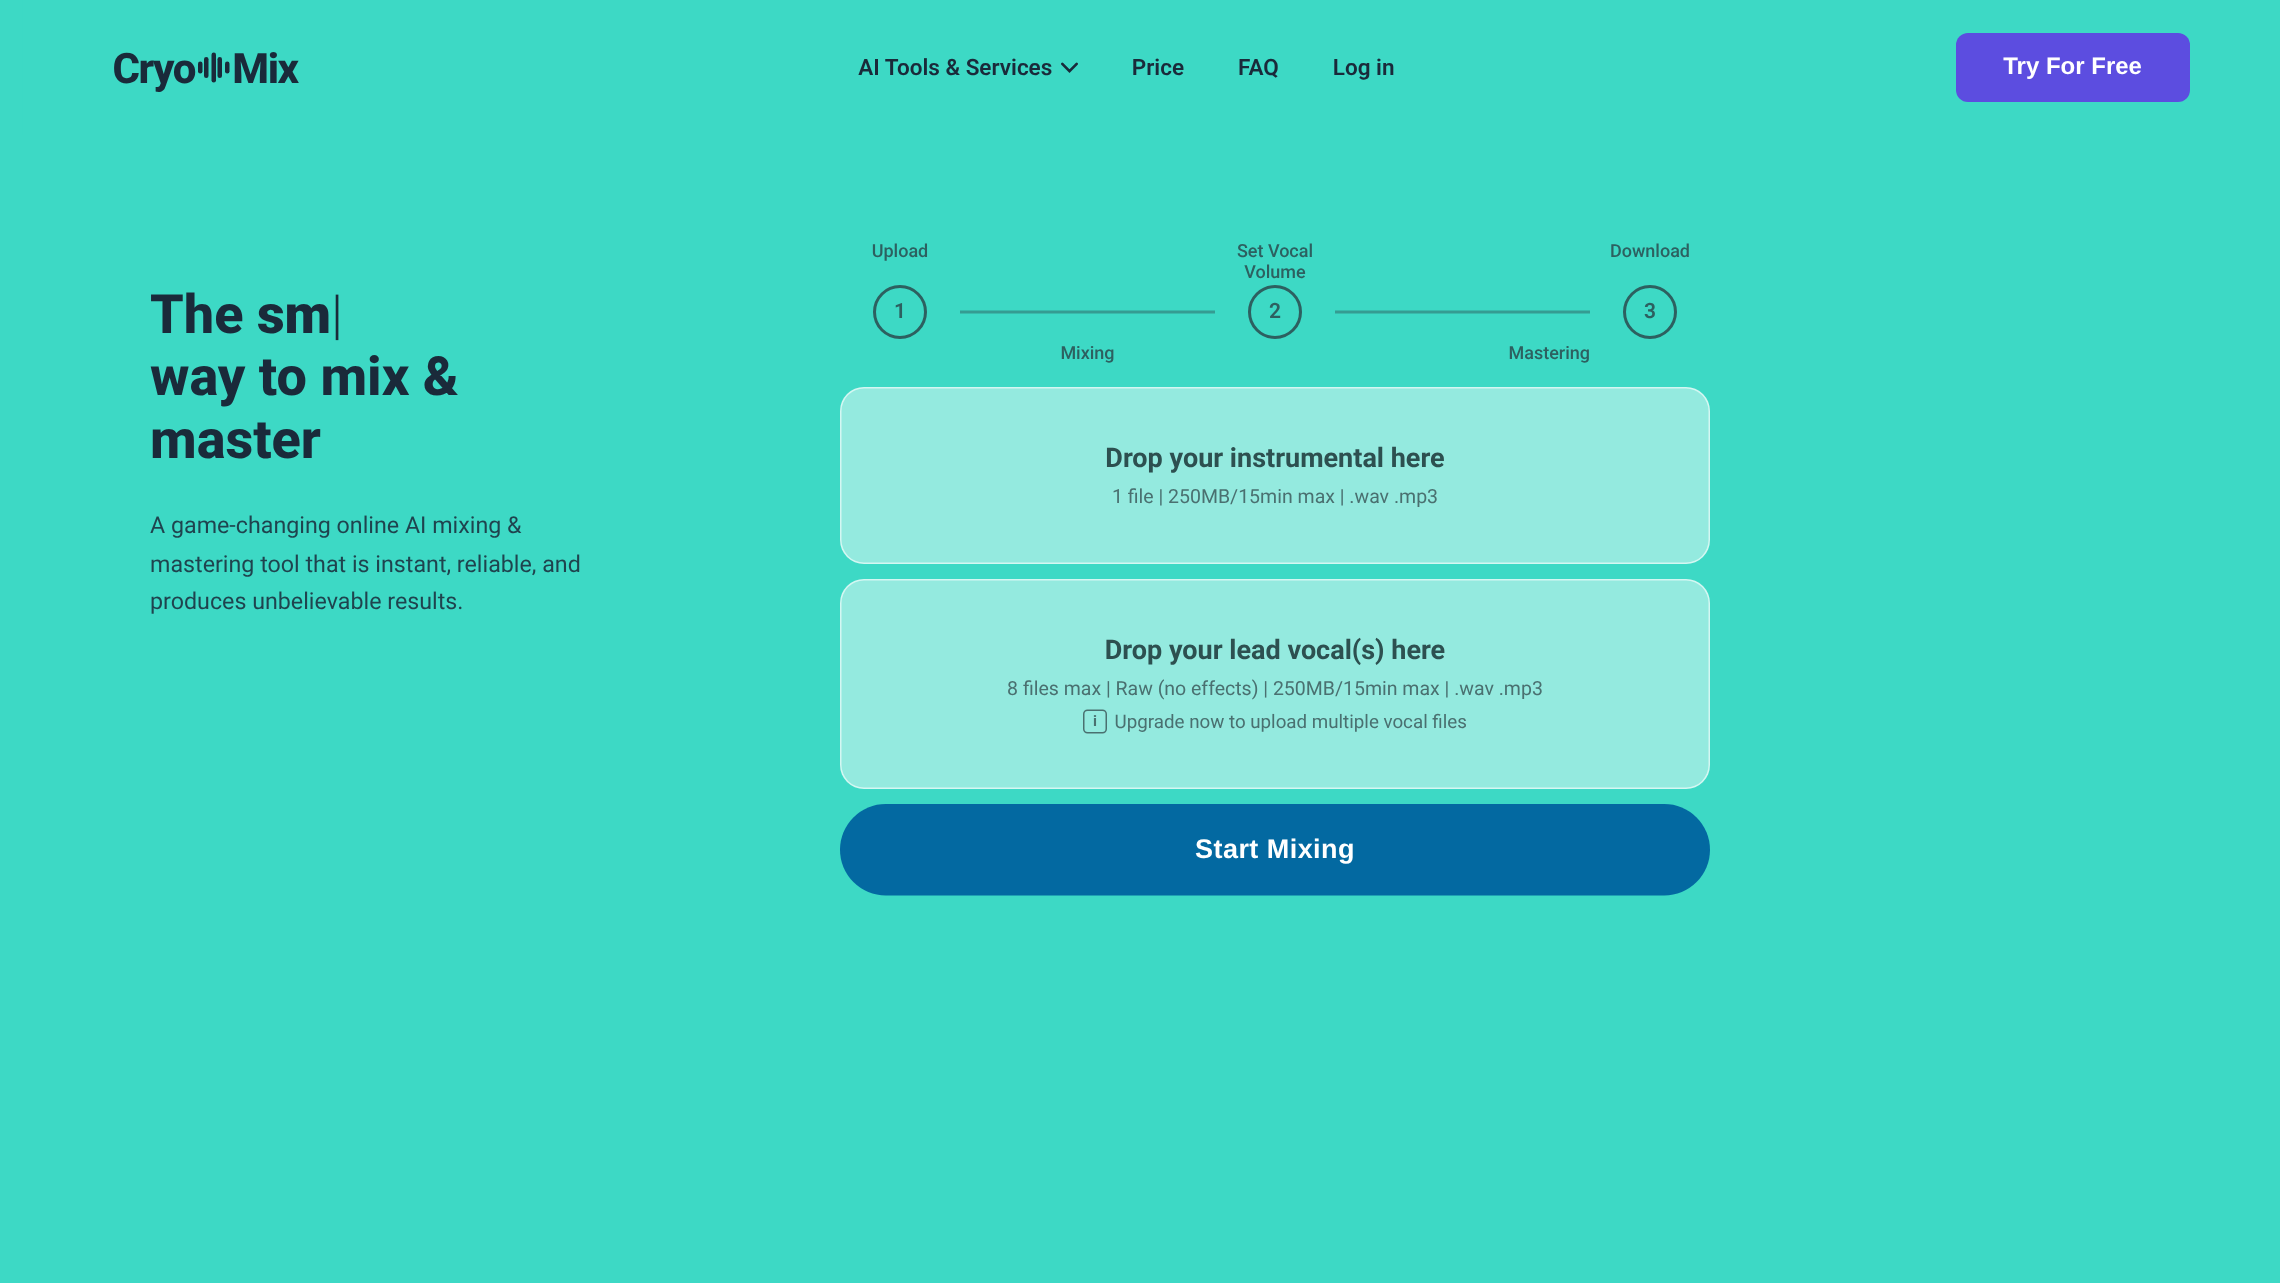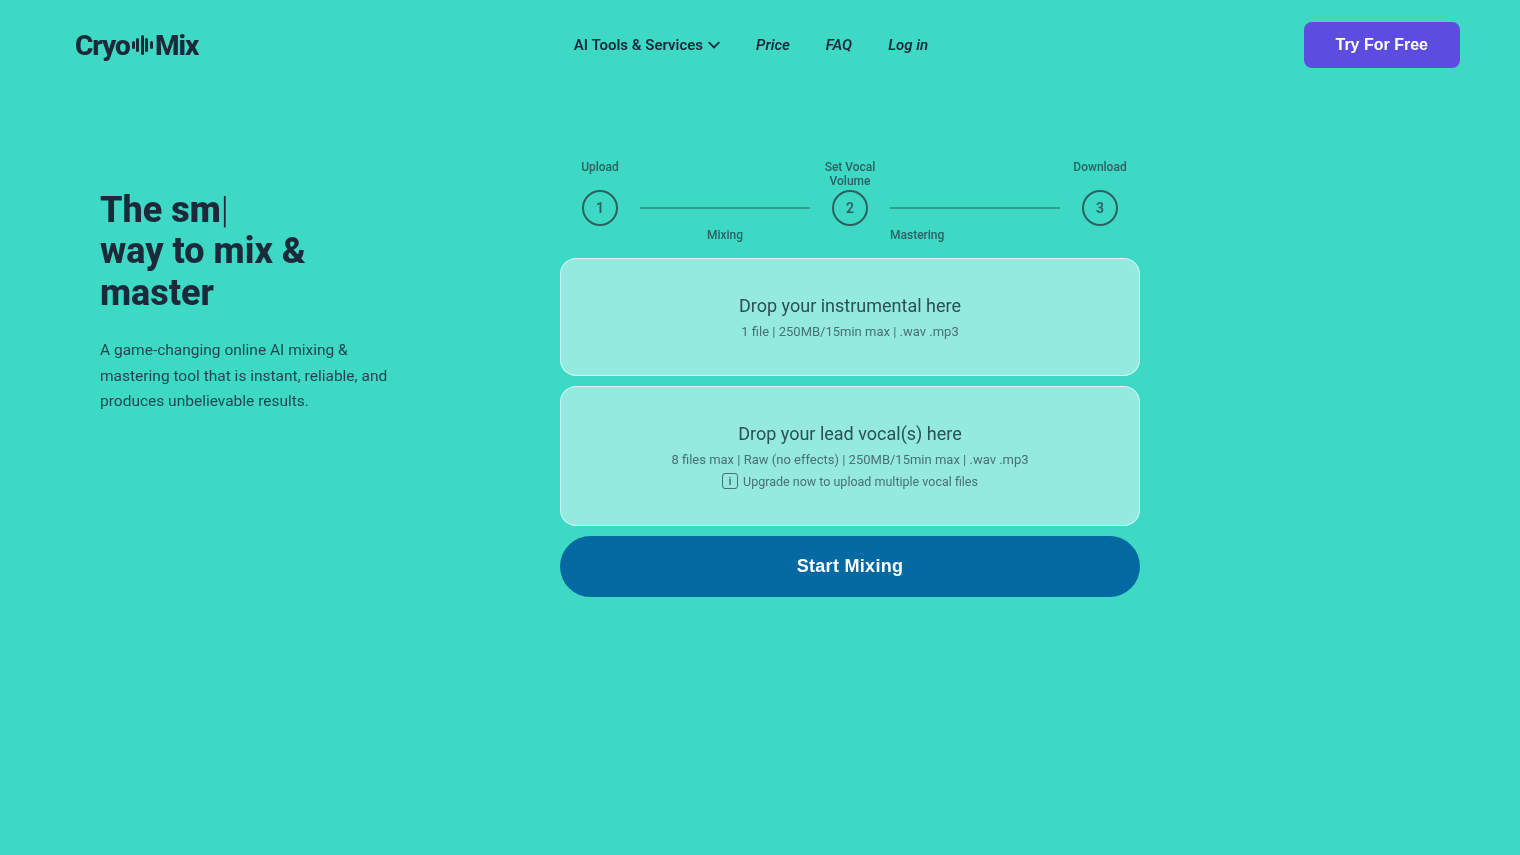--- a/index.html
+++ b/index.html
@@ -45,21 +45,20 @@
 
     .nav-links {
       display: flex;
       gap: 36px;
     }
     .nav-links a {
       text-decoration: none;
       color: #1a2a3a;
       font-weight: 600;
       font-size: 15px;
-      font-style: italic;
     }
     .nav-dropdown {
       display: flex;
       align-items: center;
       gap: 5px;
       cursor: pointer;
       color: #1a2a3a;
       font-weight: 600;
       font-size: 15px;
     }
@@ -135,21 +134,21 @@
       background: rgba(255,255,255,0.45);
       border-radius: 16px;
       padding: 36px 20px;
       text-align: center;
       margin-bottom: 10px;
       border: 1.5px solid rgba(255,255,255,0.6);
     }
     .upload-zone-title {
       font-size: 18px;
       color: #2d5050;
-      font-weight: 400;
+      font-weight: 700;
       margin-bottom: 8px;
     }
     .upload-zone-sub {
       font-size: 13px;
       color: #4a7070;
     }
     .upload-zone-info {
       display: flex;
       align-items: center;
       justify-content: center;
@@ -322,21 +321,21 @@
           <div class="line"></div>
           <div class="sc">
             <div class="step-circle">3</div>
           </div>
         </div>
 
         <div class="steps-row3">
           <div class="sp"></div>
           <div class="sl" style="text-align:center">Mixing</div>
           <div class="sp"></div>
-          <div class="sl" style="text-align:left">Mastering</div>
+          <div class="sl" style="text-align:right">Mastering</div>
           <div class="sp"></div>
         </div>
       </div>
 
       <div class="upload-zone">
         <div class="upload-zone-title">Drop your instrumental here</div>
         <div class="upload-zone-sub">1 file  |  250MB/15min max  |  .wav .mp3</div>
       </div>
 
       <div class="upload-zone">

